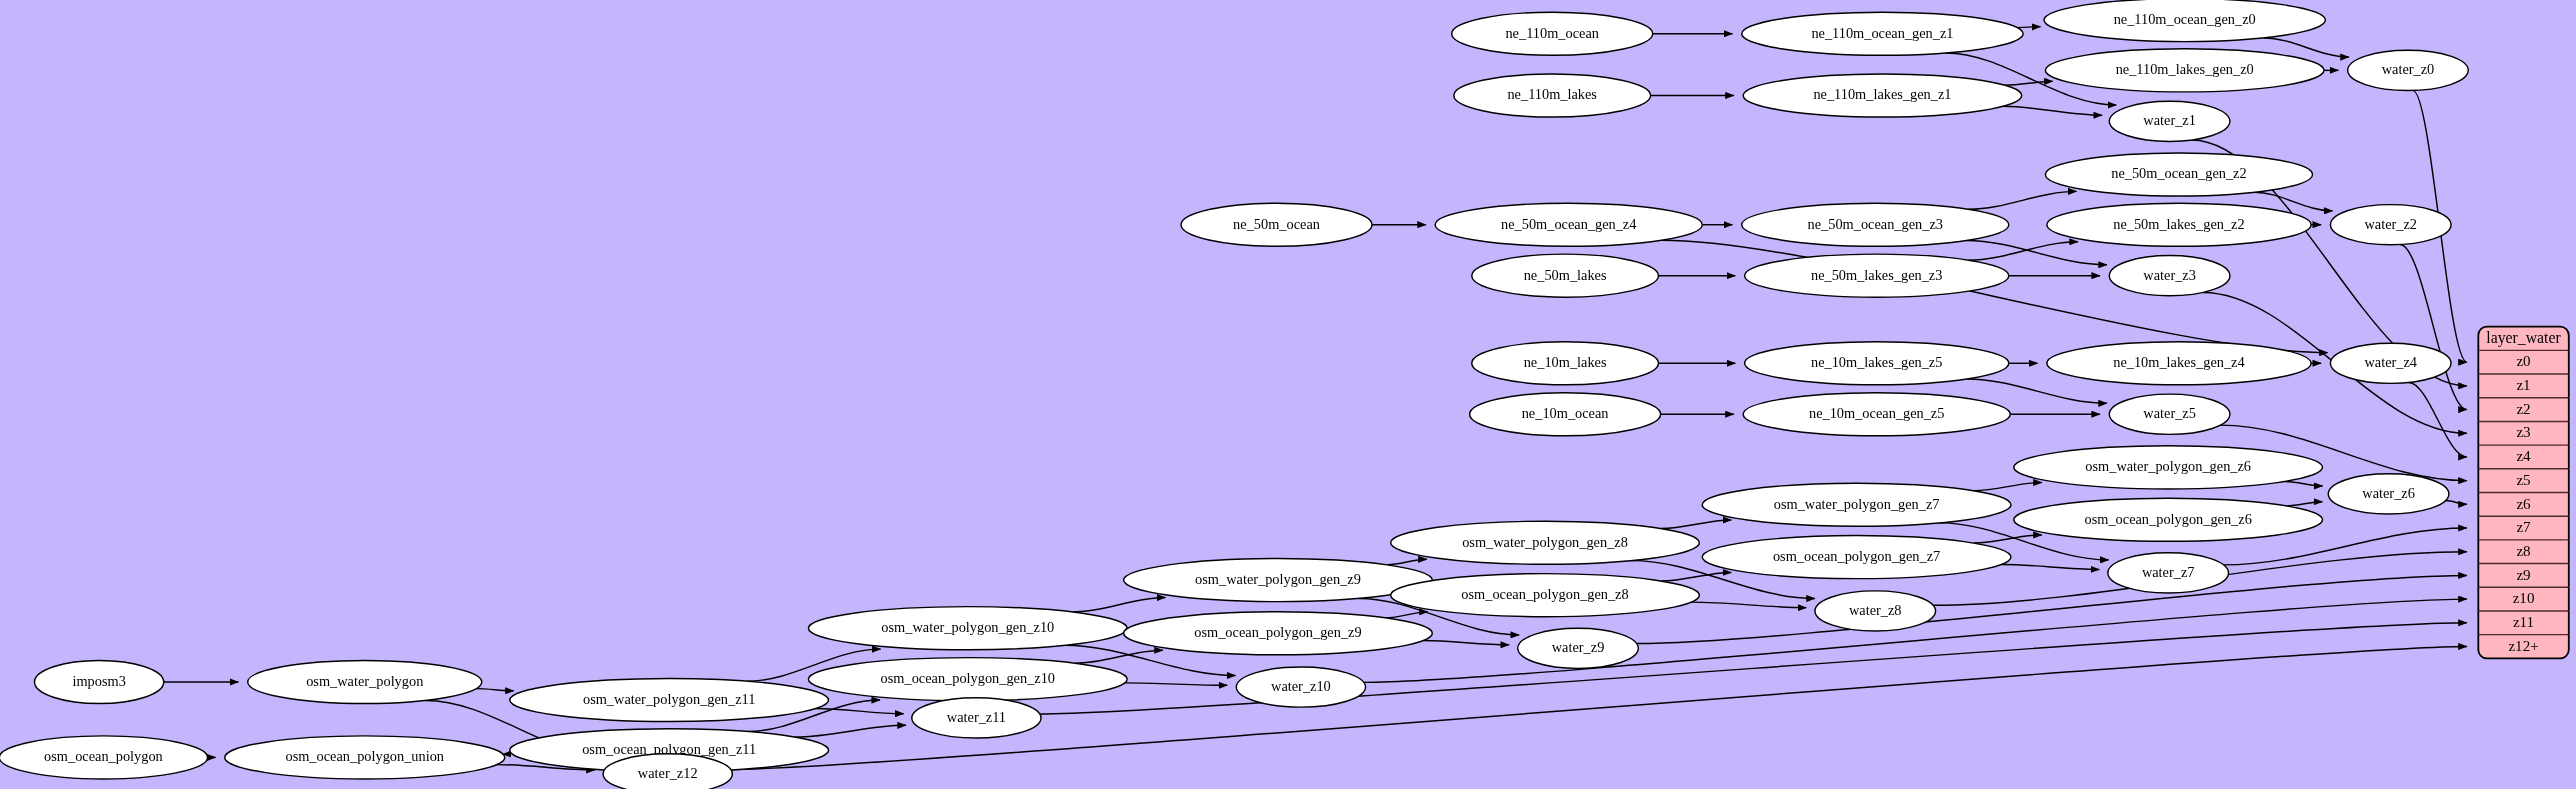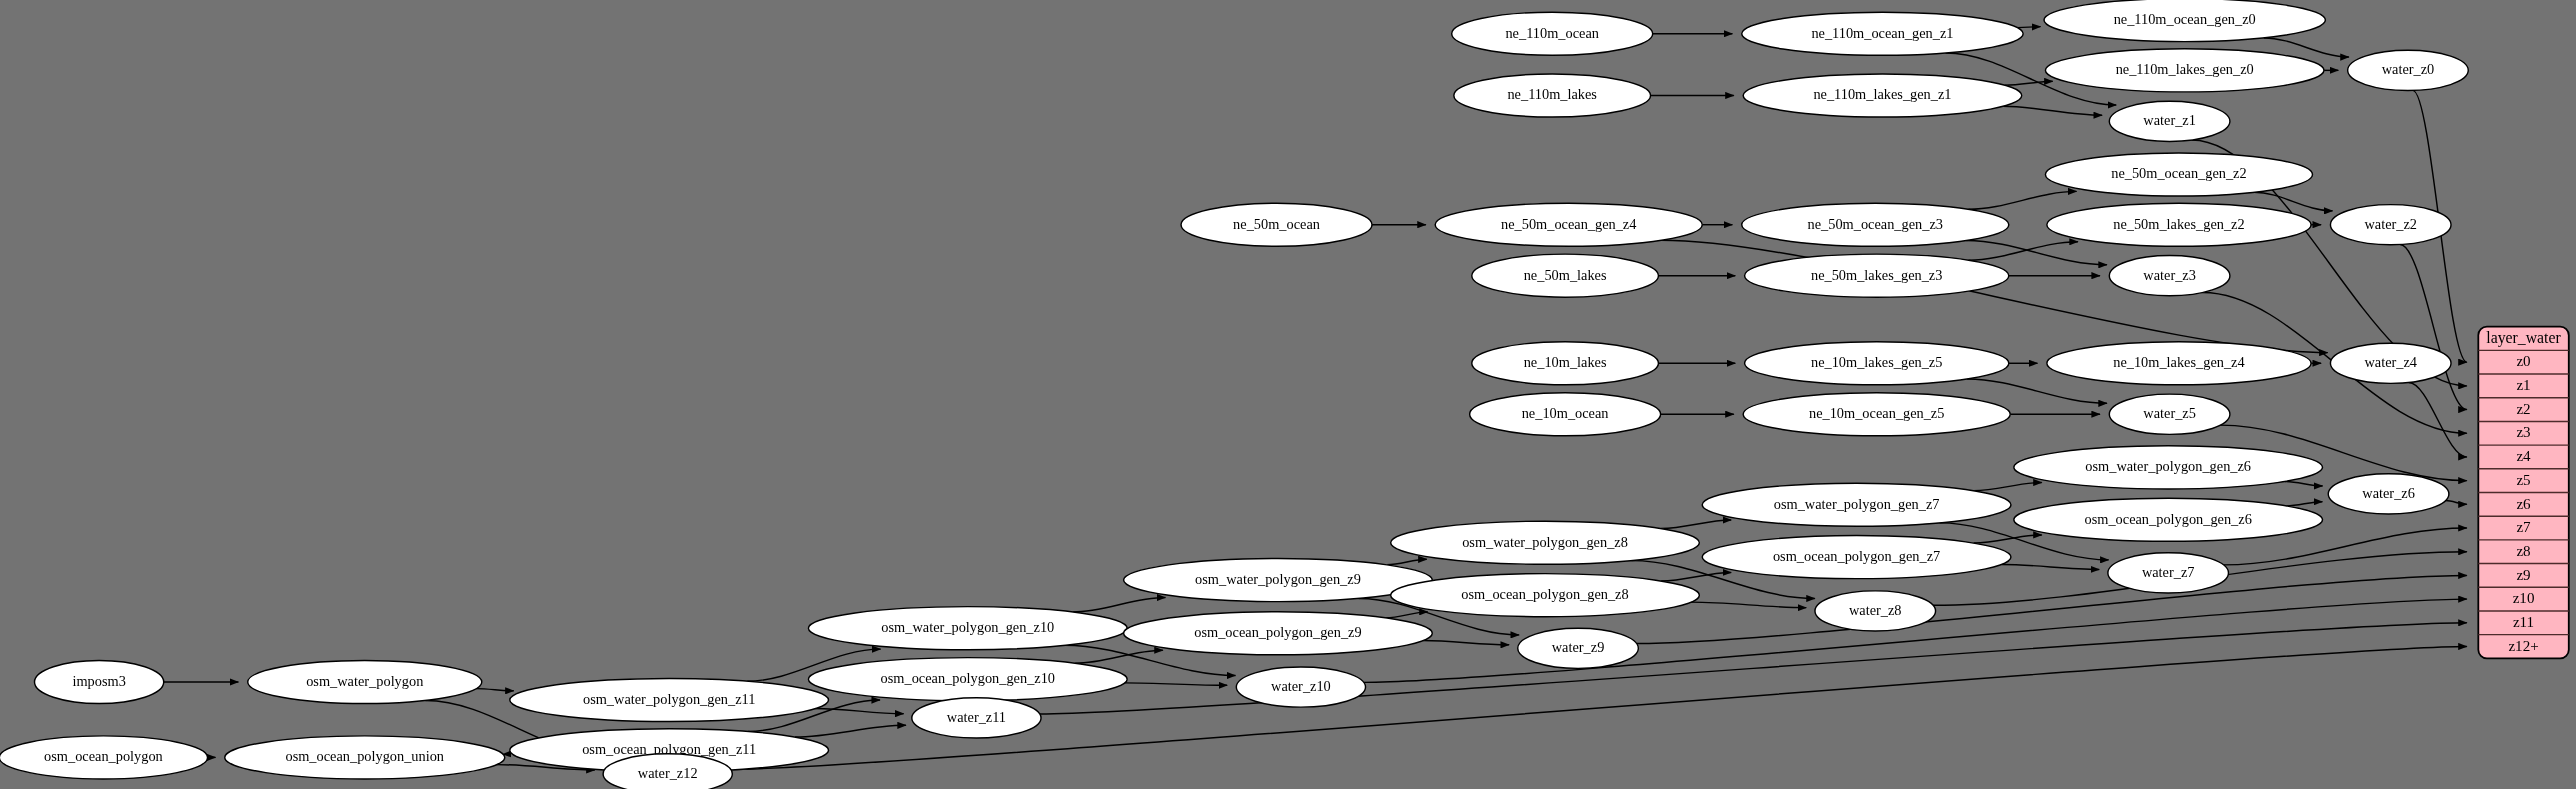--- a/index.html
+++ b/index.html
@@ -1,17 +1,17 @@
 <!DOCTYPE html>
 <html style="font-size:11.5px"><head>
 <meta charset="utf-8">
 <style>
   html,body{margin:0;padding:0;background:#ffffff;}
   body{width:2576px;height:789px;overflow:hidden;font-family:"Liberation Serif",serif;}
-  #stage{position:relative;width:2576px;height:789px;background:#737373;}
+  #stage{position:relative;width:2576px;height:789px;background:#c4b5fd;}
   svg#graph{position:absolute;left:0;top:0;width:2576px;height:789px;}
   .node-ellipse{fill:#ffffff;stroke:#000000;stroke-width:2;}
   .node-label{font-family:"Liberation Serif",serif;font-size:20px;fill:#000;text-anchor:middle;dominant-baseline:middle;}
   .edge-path{fill:none;stroke:#000000;stroke-width:2;}
   .tbl-outer{fill:#ffb6c1;stroke:#000000;stroke-width:2.5;}
   .tbl-line{stroke:#4d2b2b;stroke-width:2;}
   .tbl-label{font-family:"Liberation Serif",serif;font-size:21px;fill:#000;text-anchor:middle;dominant-baseline:middle;}
   .tbl-title{font-family:"Liberation Serif",serif;font-size:22px;fill:#000;text-anchor:middle;dominant-baseline:middle;}
 </style>
 </head>

